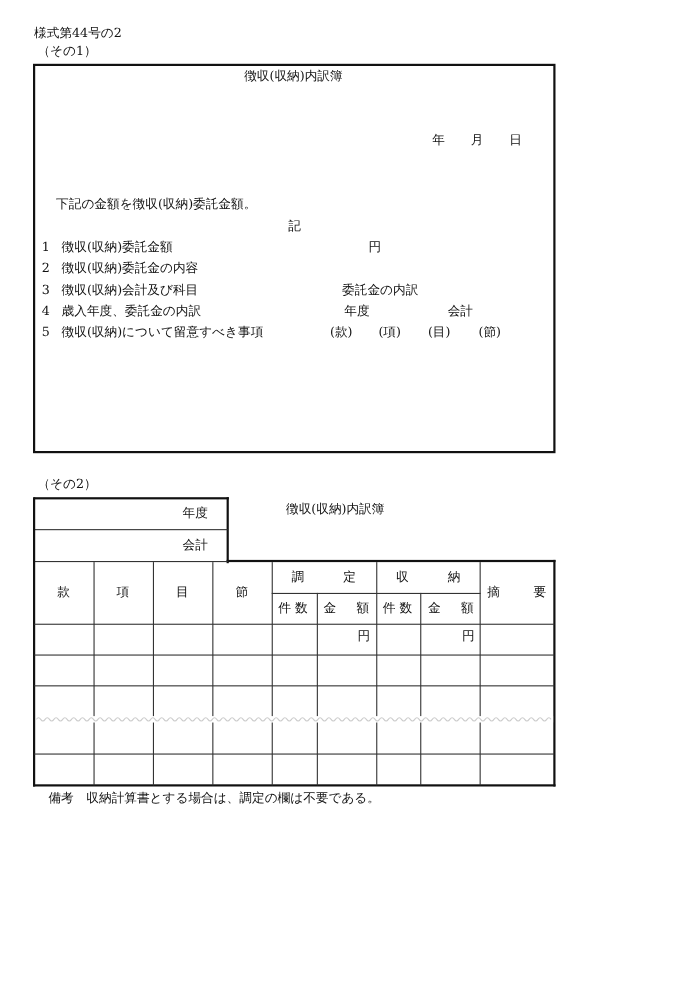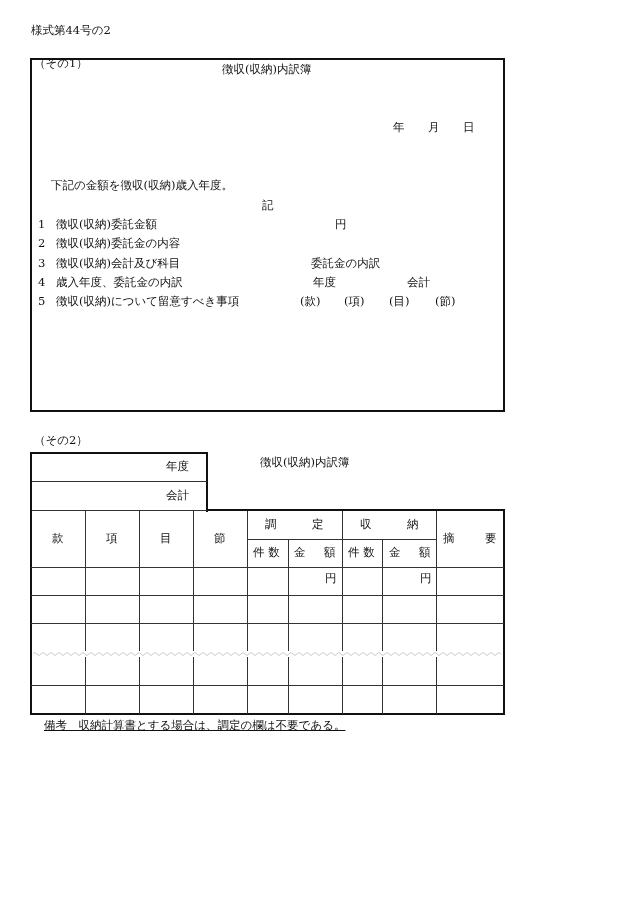--- a/index.html
+++ b/index.html
@@ -10,28 +10,28 @@
   .hline, .vline { position:absolute; background:#333; }
   .hline { height:1px; }
   .vline { width:1px; }
   .thick { background:#111; }
   .wave { position:absolute; left:33px; width:470px; top:651px; height:6px; }
 </style>
 </head>
 <body>
 
 <div class="abs" style="left:31px;top:25px;">様式第44号の2</div>
-<div class="abs" style="left:34px;top:58px;">（その1）</div>
+<div class="abs" style="left:34px;top:41px;">（その1）</div>
 
 <div class="box1"></div>
 <div class="abs" style="left:222px;top:64px;">徴収(収納)内訳簿</div>
 <div class="abs" style="left:393px;top:122px;">年</div>
 <div class="abs" style="left:428px;top:122px;">月</div>
 <div class="abs" style="left:463px;top:122px;">日</div>
-<div class="abs" style="left:51px;top:180px;">下記の金額を徴収(収納)歳入年度。</div>
+<div class="abs" style="left:51px;top:180px;">下記の金額を徴収(収納)委託金額。</div>
 <div class="abs" style="left:262px;top:200px;">記</div>
 
 <div class="abs" style="left:38px;top:219px;">1</div>
 <div class="abs" style="left:56px;top:219px;">徴収(収納)委託金額</div>
 <div class="abs" style="left:335px;top:219px;">円</div>
 
 <div class="abs" style="left:38px;top:238px;">2</div>
 <div class="abs" style="left:56px;top:238px;text-align:right;">徴収(収納)委託金の内容</div>
 
 <div class="abs" style="left:38px;top:258px;">3</div>
@@ -98,13 +98,13 @@
 <div class="abs" style="left:324px;top:547px;">額</div>
 <div class="abs" style="left:348px;top:547px;">件 数</div>
 <div class="abs" style="left:389px;top:547px;">金</div>
 <div class="abs" style="left:419px;top:547px;">額</div>
 <div class="abs" style="left:443px;top:533px;">摘</div>
 <div class="abs" style="left:485px;top:533px;">要</div>
 
 <div class="abs" style="left:325px;top:573px;">円</div>
 <div class="abs" style="left:420px;top:573px;">円</div>
 
-<div class="abs" style="left:44px;top:720px;text-decoration:underline;">備考　収納計算書とする場合は、調定の欄は不要である。</div>
+<div class="abs" style="left:44px;top:720px;">備考　収納計算書とする場合は、調定の欄は不要である。</div>
 
 </body></html>

